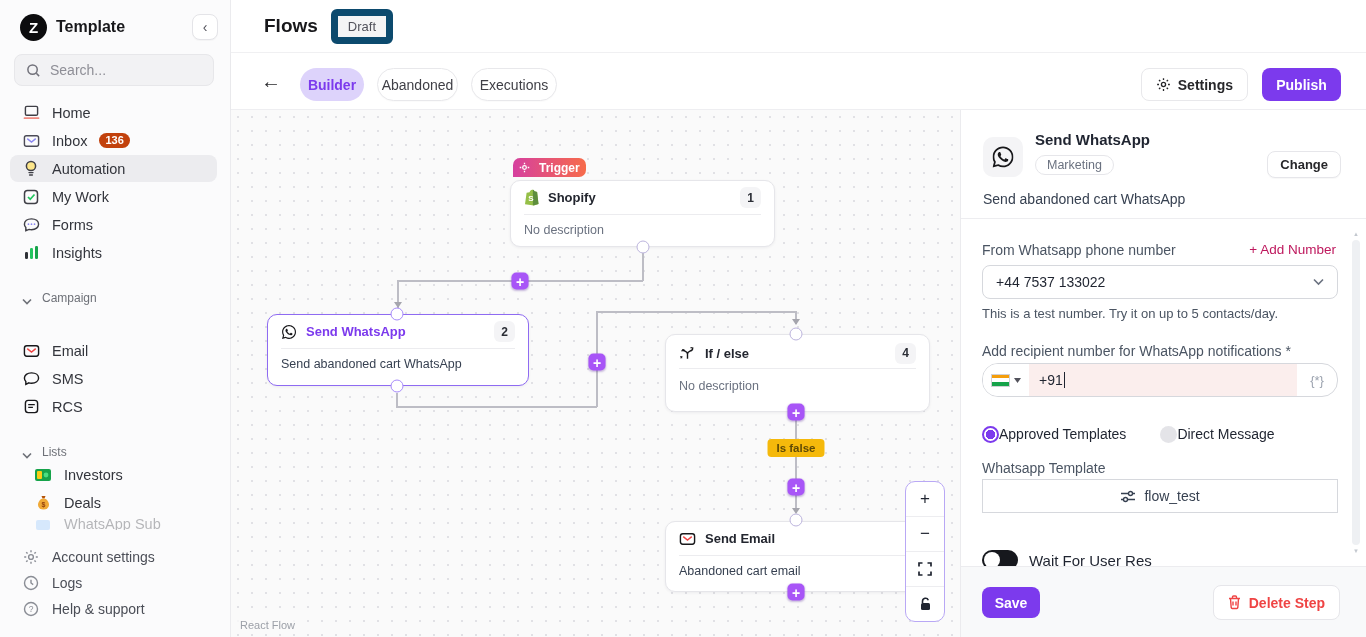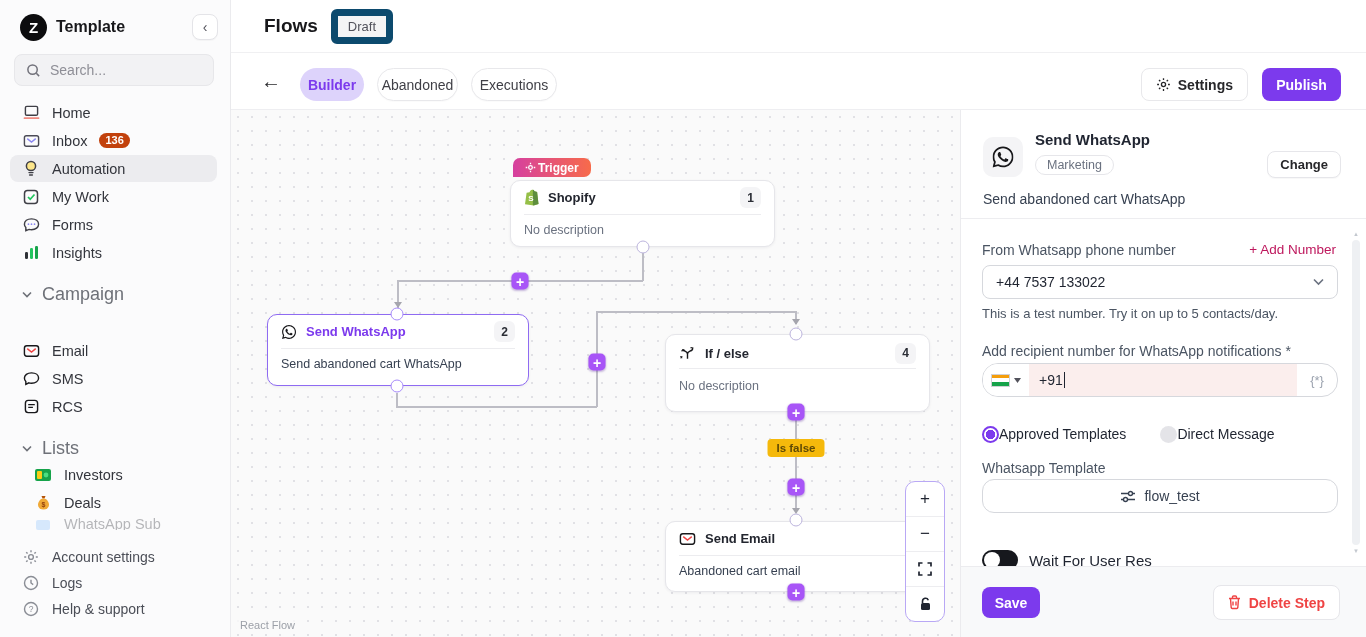--- a/index.html
+++ b/index.html
@@ -13,21 +13,21 @@
   .brandname{font-size:16px;font-weight:bold;color:#18181b}
   .collapsebtn{margin-left:auto;width:26px;height:26px;border:1px solid #e4e4e8;border-radius:8px;background:#fff;display:flex;align-items:center;justify-content:center;color:#52525b;font-size:14px;box-shadow:0 1px 1px rgba(0,0,0,.03)}
   .searchbox{position:absolute;left:14px;top:54px;width:200px;height:32px;background:#f2f2f4;border:1px solid #e7e7ea;border-radius:8px;display:flex;align-items:center;gap:9px;padding:0 11px}
   .searchbox input{border:0;background:transparent;outline:none;font-size:14px;color:#52525b;width:140px;font-family:inherit}
   .searchbox input::placeholder{color:#8e8e96}
   .navitem{position:absolute;left:10px;width:207px;height:27px;border-radius:8px;display:flex;align-items:center;gap:12px;padding:0 12px;cursor:pointer}
   .navitem.active{background:#ececef}
   .navitem .nlabel{font-size:14.5px;color:#33353c}
   .navitem .ico{width:18px;display:flex;justify-content:center}
   .badge136{background:#c2410c;color:#fff;font-size:11px;font-weight:bold;border-radius:9px;padding:2px 6px;line-height:1}
-  .secthead{position:absolute;left:22px;width:195px;height:22px;display:flex;align-items:center;gap:10px;color:#6e7178;font-size:18px}
+  .secthead{position:absolute;left:22px;width:195px;height:22px;display:flex;align-items:flex-end;gap:10px;color:#6e7178;font-size:12px}
   .sideitem-gray .nlabel{color:#4b4e57;font-size:14px}
   .clipped-item{opacity:.35;overflow:hidden;height:13px}
 
   
   .topbar{position:absolute;left:231px;top:0;right:0;height:53px;background:#fff;border-bottom:1px solid #f0f0f2;display:flex;align-items:center;padding-left:33px;gap:13px}
   .pagetitle{font-size:19px;font-weight:bold;color:#18181b}
   .draftbadge{background:#f4f4f5;border:7px solid #0c4a6e;color:#52525b;font-size:13px;border-radius:6px;padding:3px 10px}
 
   .tabbar{position:absolute;left:231px;top:53px;right:0;height:57px;background:#fff;border-bottom:1px solid #eeeef1;box-shadow:0 1px 2px rgba(15,15,30,.03)}
   .backarrow{position:absolute;left:26px;top:14px;width:28px;height:28px;display:flex;align-items:center;justify-content:center;font-size:20px;color:#27272a;cursor:pointer}
@@ -38,21 +38,21 @@
   .publishbtn{position:absolute;right:25px;top:15px;height:33px;width:79px;border-radius:8px;background:#7c3aed;color:#fff;display:flex;align-items:center;justify-content:center;font-size:14px;font-weight:bold;cursor:pointer}
 
   
   .canvas{position:absolute;left:231px;top:110px;width:1135px;height:527px;background-color:#fafafa;background-image:radial-gradient(#e1e1e5 1px,transparent 1.1px);background-size:14px 14px;overflow:hidden}
   .node{position:absolute;background:#fff;border:1px solid #e6e6ea;border-radius:10px;box-shadow:0 1px 3px rgba(25,25,50,.06)}
   .nhead{display:flex;align-items:center;gap:9px;padding:7px 13px;height:33px}
   .ntitle{font-size:13px;font-weight:bold;color:#23262f}
   .ncount{margin-left:auto;background:#f4f4f6;border-radius:6px;min-width:21px;height:21px;display:flex;align-items:center;justify-content:center;font-size:12px;font-weight:bold;color:#2b2e36}
   .ndiv{border-top:1px solid #ececef;margin:0 13px}
   .ndesc{padding:8px 13px;font-size:12.5px;color:#6b7280}
-  .trigbadge{position:absolute;display:flex;align-items:center;gap:2px;background:linear-gradient(90deg,#d6409f,#f76b4a);color:#fff;font-size:12px;font-weight:bold;border-radius:7px 7px 7px 0;padding:3px 12px;height:19px}
+  .trigbadge{position:absolute;display:flex;align-items:center;gap:9px;background:linear-gradient(90deg,#d6409f,#f76b4a);color:#fff;font-size:12px;font-weight:bold;border-radius:7px 7px 7px 0;padding:3px 6px;height:19px}
   .handle{position:absolute;width:13px;height:13px;border-radius:50%;background:#fff;border:1.5px solid #bcb4dd;transform:translate(-50%,-50%);z-index:3}
   .handle.purple{border-color:#a78bfa}
   .eh,.ev{position:absolute;background:#bdbdc5;z-index:1}
   .eh{height:1.5px}.ev{width:1.5px}
   .arrowdown{position:absolute;width:0;height:0;border-left:4px solid transparent;border-right:4px solid transparent;border-top:6px solid #a5a5ad;transform:translate(-50%,0);z-index:2}
   .plusbtn{position:absolute;width:17px;height:17px;border-radius:5px;background:#a855f7;color:#fff;display:flex;align-items:center;justify-content:center;font-size:14px;font-weight:bold;line-height:1;transform:translate(-50%,-50%);box-shadow:0 1px 2px rgba(80,30,150,.3);z-index:4;cursor:pointer}
   .isfalse{position:absolute;transform:translate(-50%,-50%);background:#f5b90b;color:#5f4a06;font-size:11.5px;font-weight:bold;padding:3px 9px;border-radius:4px;z-index:4}
   .zoomctrl{position:absolute;left:674px;top:371px;width:40px;height:141px;background:#fff;border:1px solid #b9a8f5;border-radius:10px;z-index:6;display:flex;flex-direction:column}
   .zoomctrl .zc{flex:1;display:flex;align-items:center;justify-content:center;font-size:17px;color:#1f2430;border-bottom:1px solid #ededf0;cursor:pointer}
   .zoomctrl .zc:last-child{border-bottom:0}
@@ -78,21 +78,21 @@
   .flag div{flex:1}
   .numseg{flex:1;background:#fbeeed;display:flex;align-items:center;padding:0 10px;font-size:14px;color:#1f2430}
   .caret{display:inline-block;width:1px;height:16px;background:#1f2430;margin-left:1px}
   .varseg{width:40px;display:flex;align-items:center;justify-content:center;color:#9ca3af;font-size:13px;cursor:pointer}
   .radiorow{position:absolute;left:21px;top:207px;display:flex;align-items:center;gap:34px}
   .radio{display:flex;align-items:flex-start;font-size:14px;color:#1f2430;cursor:pointer}
   .rdot{width:17px;height:17px;border-radius:50%}
   .rdot.sel{border:2px solid #7c3aed;background:radial-gradient(circle,#7c3aed 0 4.5px,#fff 5px)}
   .rdot.unsel{background:#e4e4e8}
   .tlabel{position:absolute;left:21px;top:241px;font-size:14px;color:#4b5563}
-  .tplbox{position:absolute;left:21px;top:260px;width:356px;height:34px;border:1px solid #d6d8dd;border-radius:12px;display:flex;align-items:center;justify-content:center;gap:8px;font-size:14px;color:#374151;cursor:pointer}
+  .tplbox{position:absolute;left:21px;top:260px;width:356px;height:34px;border:1px solid #d6d8dd;border-radius:0;display:flex;align-items:center;justify-content:center;gap:8px;font-size:14px;color:#374151;cursor:pointer}
   .cliprow{position:absolute;left:21px;top:326px;display:flex;align-items:center;gap:11px;height:30px}
   .wtoggle{width:36px;height:20px;border-radius:10px;background:#16181d;position:relative;cursor:pointer}
   .wtoggle::after{content:"";position:absolute;left:2px;top:2px;width:16px;height:16px;border-radius:50%;background:#fff}
   .cliptext{font-size:15px;font-weight:normal;color:#1f2430}
   .pscrollbar{position:absolute;left:391px;top:130px;width:8px;height:305px;background:#eef0f3;border-radius:4px}
   .pscrollbar .sa{position:absolute;left:1px;font-size:6px;color:#c3c8cf}
   .pfooter{position:absolute;left:0;right:0;bottom:0;height:71px;background:#f8f9fa;border-top:1px solid #ececef}
   .savebtn{position:absolute;left:21px;top:20px;width:58px;height:31px;border-radius:8px;background:#7c3aed;color:#fff;font-size:14px;font-weight:bold;display:flex;align-items:center;justify-content:center;cursor:pointer}
   .delbtn{position:absolute;right:26px;top:18px;height:35px;border:1px solid #e6e6ea;border-radius:8px;background:#fff;color:#ef4444;font-size:14px;font-weight:bold;display:flex;align-items:center;gap:8px;padding:0 14px;cursor:pointer}
   svg{display:block}

